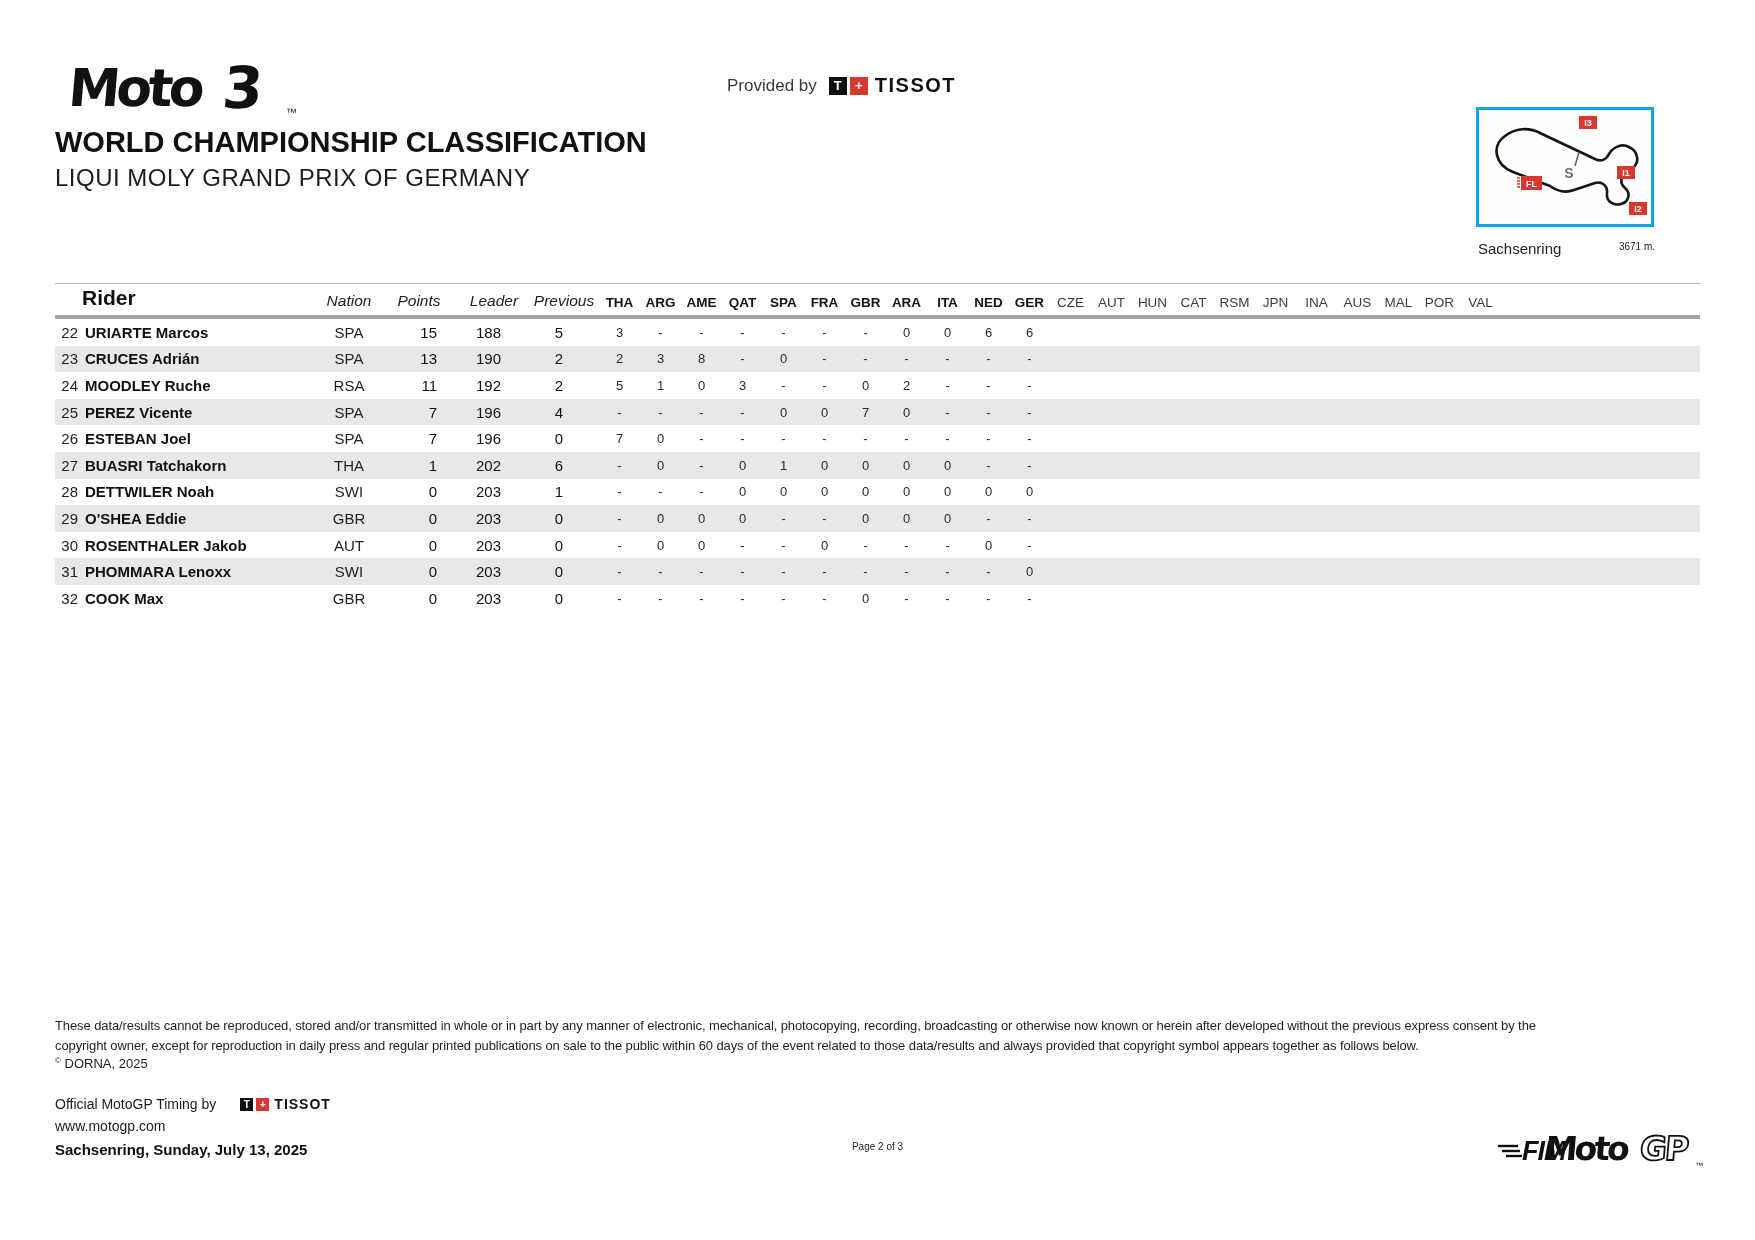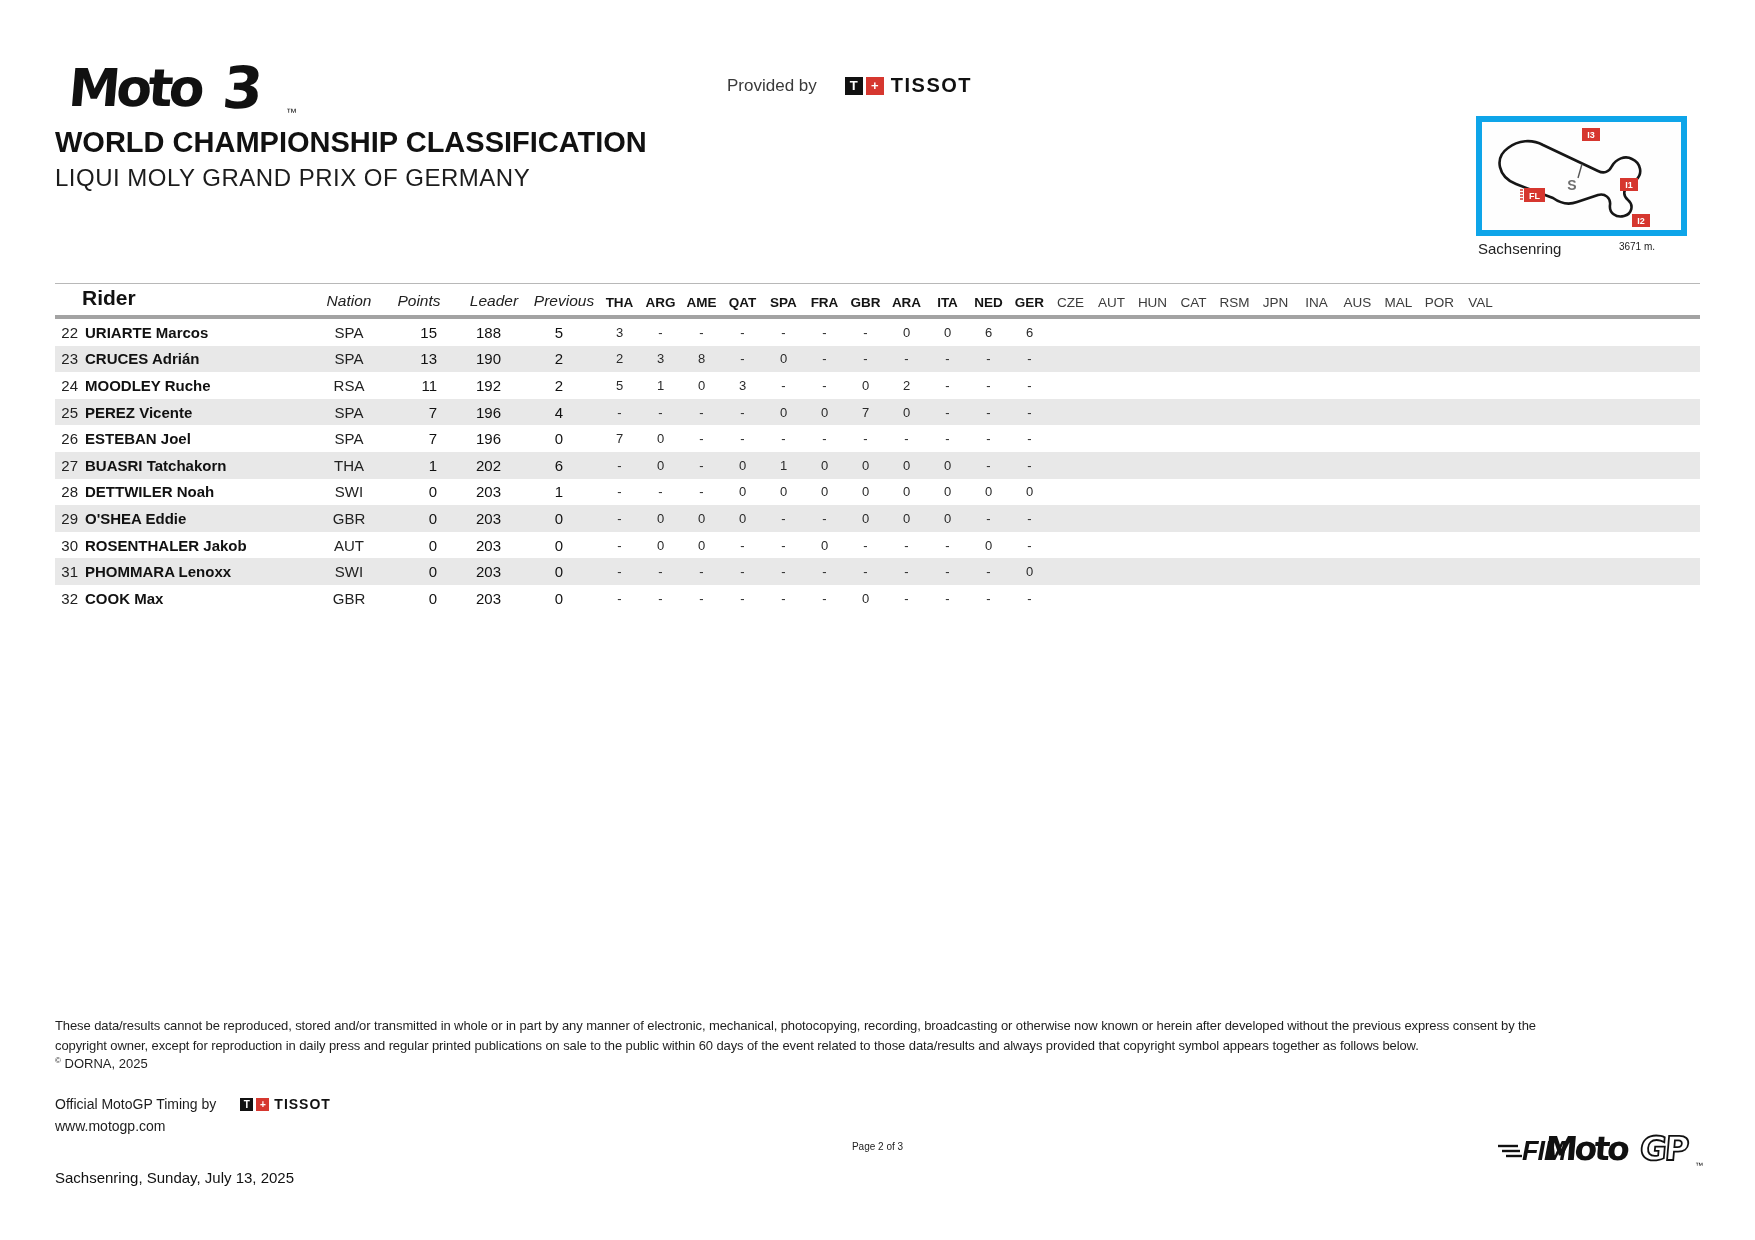--- a/index.html
+++ b/index.html
@@ -4,39 +4,39 @@
 <style>
   * { margin:0; padding:0; box-sizing:border-box; }
   body { background:#ffffff; }
   .page {
     position:relative; width:1755px; height:1240px; background:#ffffff;
     font-family:"Liberation Sans", sans-serif; color:#111; overflow:hidden;
   }
 
   
   .moto3-logo { position:absolute; left:58px; top:52px; }
-  .provided { position:absolute; left:727px; top:74px; display:flex; align-items:center; gap:28px; }
+  .provided { position:absolute; left:727px; top:74px; display:flex; align-items:center; gap:12px; }
   .provided-label { font-size:17px; color:#3a3a3a; }
   .tissot { display:flex; align-items:center; gap:3px; }
   .tq { width:18px; height:18px; display:flex; align-items:center; justify-content:center;
         color:#fff; font-weight:bold; font-size:13px; }
   .tq-black { background:#111; }
   .tq-red { background:#d6372f; }
   .tissot-name { font-size:20px; font-weight:bold; letter-spacing:1.5px; color:#111; margin-left:4px; }
   .tissot.mini .tq { width:13px; height:13px; font-size:10px; }
   .tissot.mini .tissot-name { font-size:14px; letter-spacing:1px; margin-left:2px; }
 
   .page-title { position:absolute; left:55px; top:126px; font-size:29px; font-weight:bold;
                 letter-spacing:0px; color:#111; }
   .page-subtitle { position:absolute; left:55px; top:164px; font-size:24px; font-weight:normal;
                    letter-spacing:0.5px; color:#1c1c1c; }
 
   
-  .track-card { position:absolute; left:1476px; top:116px; width:211px; height:120px;
-                border:6px solid #0ea5e9; background:#fefefe; }
+  .track-card { position:absolute; left:1476px; top:107px; width:178px; height:120px;
+                border:3px solid #0ea5e9; background:#fefefe; }
   .track-meta-name { position:absolute; left:1478px; top:240px; font-size:15px; color:#222; }
   .track-meta-len  { position:absolute; left:1587px; top:241px; width:100px; text-align:center;
                      font-size:10px; color:#222; }
 
   
   .tbl { position:absolute; left:55px; top:283px; width:1645px; }
   .trow { display:grid;
           grid-template-columns:30px 234px 60px 80px 70px 70px repeat(22,41px) minmax(0,1fr); }
   .thead { height:36px; border-top:1px solid #b8b8b8; border-bottom:4px solid #a3a3a3;
            align-items:end; }
@@ -59,21 +59,21 @@
   .c-res  { text-align:center; font-size:13px; color:#2a2a2a; }
 
   
   .legal { position:absolute; left:55px; top:1016px; width:1645px; font-size:13px;
            color:#1f1f1f; line-height:19.5px; letter-spacing:-0.1px; }
   .copyright { position:absolute; left:55px; top:1056px; font-size:13px; color:#1f1f1f; }
   .copyright sup { font-size:8px; }
   .timing { position:absolute; left:55px; top:1096px; display:flex; align-items:center; gap:24px;
             font-size:14px; color:#1c1c1c; }
   .website { position:absolute; left:55px; top:1118px; font-size:14px; color:#1c1c1c; }
-  .event-date { position:absolute; left:55px; top:1141px; font-size:15px; font-weight:normal; color:#111;margin-top:28px; }
+  .event-date { position:absolute; left:55px; top:1141px; font-size:15px; font-weight:bold; color:#111; }
   .page-num { position:absolute; left:0; top:1141px; width:1755px; text-align:center;
               font-size:10px; color:#222; }
   .fim-logo { position:absolute; left:1496px; top:1134px; }
   .motogp-logo { position:absolute; left:1535px; top:1126px; }
 </style>
 </head>
 <body>
 
 <div class="page">
 

